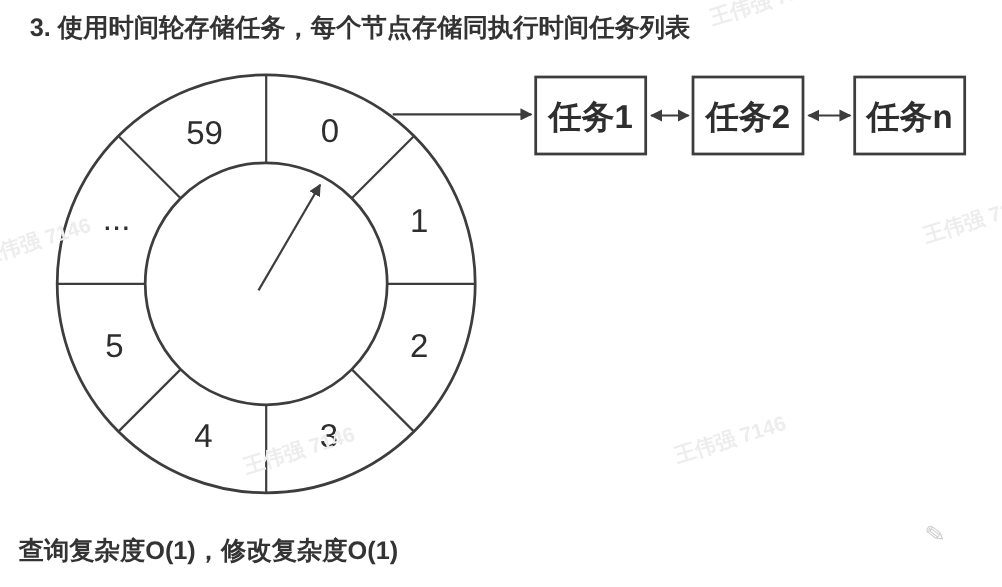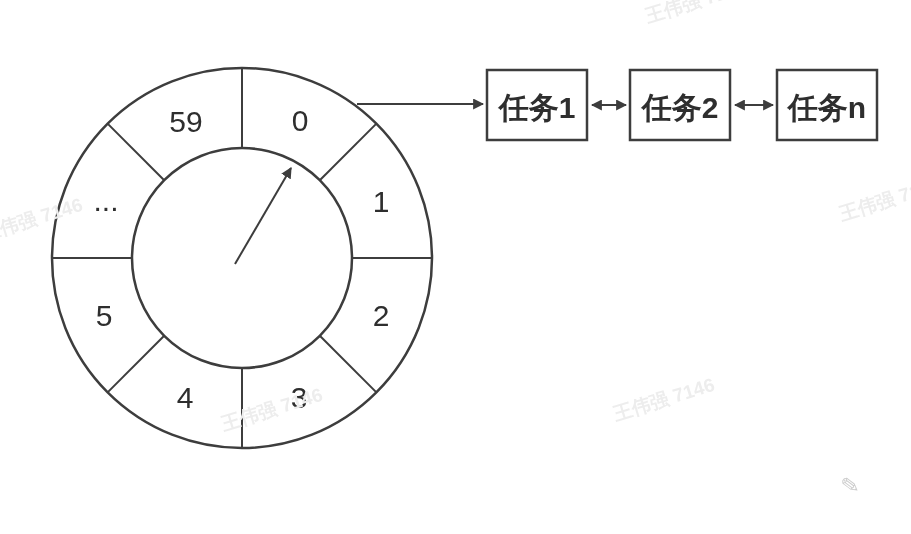--- a/index.html
+++ b/index.html
@@ -40,20 +40,21 @@
   .pencil {
     position:absolute; left:841px; top:473px;
     font-size:22px; color:#cdcdcd; z-index:2; transform:rotate(-8deg);
   }
 </style>
 </head>
 <body>
 
 <div class="stage">
 
+  <div class="title">3. 使用时间轮存储任务，每个节点存储同执行时间任务列表</div>
 
   <svg class="diagram" width="911" height="534" viewBox="0 0 911 534">
     <defs>
       <marker id="arrow" viewBox="0 0 10 10" refX="9" refY="5" markerWidth="5.5" markerHeight="5.5" orient="auto-start-reverse">
         <path d="M0,0 L10,5 L0,10 z" fill="#3d3d3d"></path>
       </marker>
     </defs>
 
     <g>
       <circle class="ring" cx="242" cy="258" r="190"></circle>
@@ -95,20 +96,21 @@
     </g>
 
     <line class="stroke" x1="735" y1="105" x2="773" y2="105" marker-start="url(#arrow)" marker-end="url(#arrow)"></line>
 
     <g>
       <rect class="taskbox" x="777" y="70" width="100" height="70"></rect>
       <text class="box-label" x="827" y="107" dominant-baseline="central">任务n</text>
     </g>
   </svg>
 
+  <div class="footer">查询复杂度O(1)，修改复杂度O(1)</div>
 
   <div class="wm-diag" style="left:646px; top:4px;">王伟强 7146</div>
   <div class="wm-diag" style="left:-18px; top:222px;">王伟强 7146</div>
   <div class="wm-diag" style="left:840px; top:202px;">王伟强 7146</div>
   <div class="wm-diag" style="left:222px; top:412px;">王伟强 7146</div>
   <div class="wm-diag" style="left:614px; top:402px;">王伟强 7146</div>
 
   <span class="pencil">✎</span>
 
 </div>

